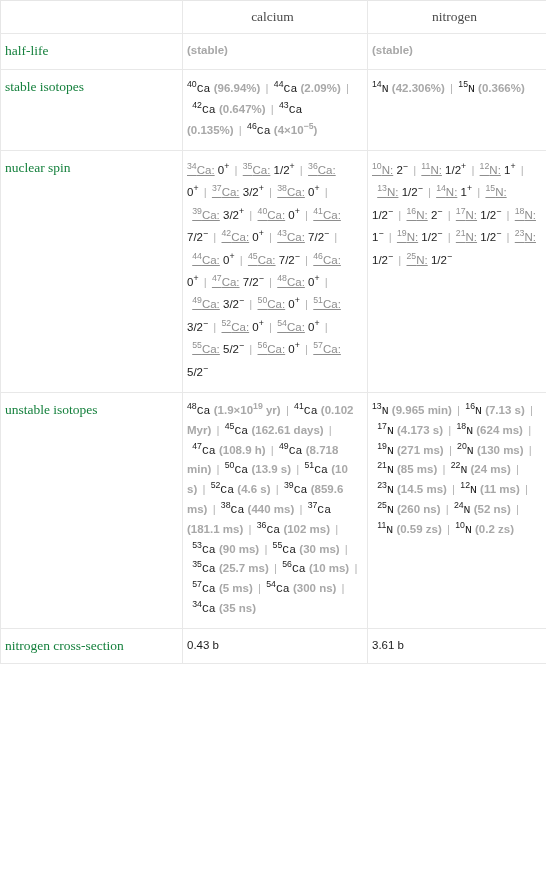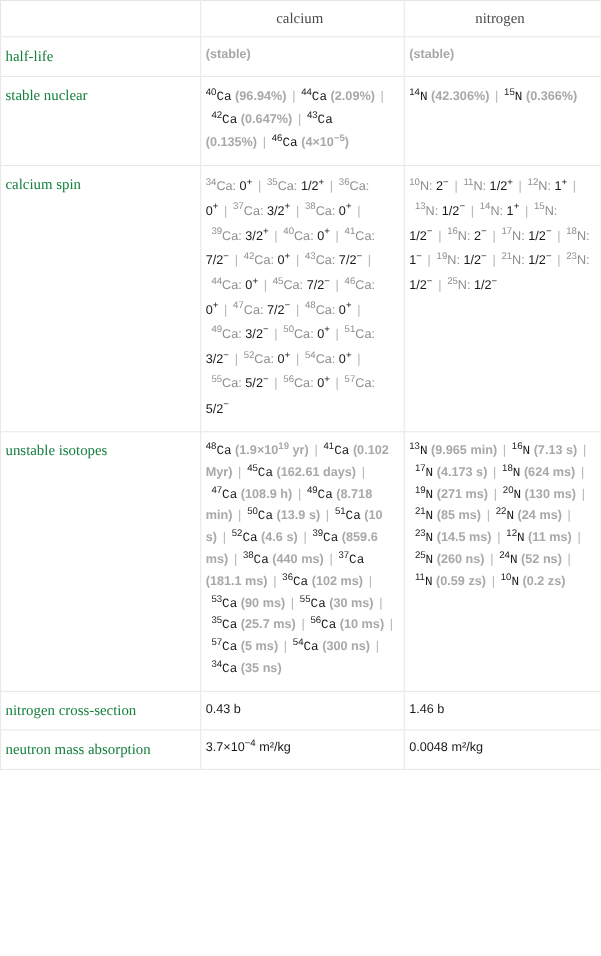--- a/index.html
+++ b/index.html
@@ -86,20 +86,21 @@
   .sym {
     font-family: Liberation Mono, monospace;
     color: #1a1a1a;
   }
   .spinval {
     color: #1a1a1a;
     font-weight: normal;
   }
   .nuc {
     color: #8e8e8e;
+    text-decoration: underline;
   }
 
   .nsp { white-space: nowrap; }
 
   td.stable-ca, td.stable-n { line-height: 1.75; }
   td.spin { line-height: 1.95; font-size: 11.5px; }
   td.unst { line-height: 1.72; }
 
   td.tight { line-height: 1.5; }
 </style>
@@ -120,43 +121,38 @@
       <th>nitrogen</th>
     </tr>
 
     <tr>
       <td class="rowlabel">half-life</td>
       <td class="val tight"><span class="muted">(stable)</span></td>
       <td class="val tight"><span class="muted">(stable)</span></td>
     </tr>
 
     <tr>
-      <td class="rowlabel">stable nuclear</td>
+      <td class="rowlabel">stable isotopes</td>
       <td class="val stable-ca"><span id="gen-stable-ca"><span class="nsp"><sup>40</sup><span class="sym">Ca</span></span> <span class="muted">(96.94%)</span><span class="sep">&nbsp;|&nbsp;</span><span class="nsp"><sup>44</sup><span class="sym">Ca</span></span> <span class="muted">(2.09%)</span><span class="sep">&nbsp;|&nbsp;</span><span class="nsp"><sup>42</sup><span class="sym">Ca</span></span> <span class="muted">(0.647%)</span><span class="sep">&nbsp;|&nbsp;</span><span class="nsp"><sup>43</sup><span class="sym">Ca</span></span> <span class="muted">(0.135%)</span><span class="sep">&nbsp;|&nbsp;</span><span class="nsp"><sup>46</sup><span class="sym">Ca</span></span> <span class="muted">(4×10<sup>−5</sup>)</span></span></td>
       <td class="val stable-n"><span id="gen-stable-n"><span class="nsp"><sup>14</sup><span class="sym">N</span></span> <span class="muted">(42.306%)</span><span class="sep">&nbsp;|&nbsp;</span><span class="nsp"><sup>15</sup><span class="sym">N</span></span> <span class="muted">(0.366%)</span></span></td>
     </tr>
 
     <tr>
-      <td class="rowlabel">calcium spin</td>
+      <td class="rowlabel">nuclear spin</td>
       <td class="val spin"><span id="gen-spin-ca"><span><span class="nuc"><sup>34</sup>Ca:</span> <span class="spinval">0<sup>+</sup></span></span><span class="sep">&nbsp;|&nbsp;</span><span><span class="nuc"><sup>35</sup>Ca:</span> <span class="spinval">1/2<sup>+</sup></span></span><span class="sep">&nbsp;|&nbsp;</span><span><span class="nuc"><sup>36</sup>Ca:</span> <span class="spinval">0<sup>+</sup></span></span><span class="sep">&nbsp;|&nbsp;</span><span><span class="nuc"><sup>37</sup>Ca:</span> <span class="spinval">3/2<sup>+</sup></span></span><span class="sep">&nbsp;|&nbsp;</span><span><span class="nuc"><sup>38</sup>Ca:</span> <span class="spinval">0<sup>+</sup></span></span><span class="sep">&nbsp;|&nbsp;</span><span><span class="nuc"><sup>39</sup>Ca:</span> <span class="spinval">3/2<sup>+</sup></span></span><span class="sep">&nbsp;|&nbsp;</span><span><span class="nuc"><sup>40</sup>Ca:</span> <span class="spinval">0<sup>+</sup></span></span><span class="sep">&nbsp;|&nbsp;</span><span><span class="nuc"><sup>41</sup>Ca:</span> <span class="spinval">7/2<sup>−</sup></span></span><span class="sep">&nbsp;|&nbsp;</span><span><span class="nuc"><sup>42</sup>Ca:</span> <span class="spinval">0<sup>+</sup></span></span><span class="sep">&nbsp;|&nbsp;</span><span><span class="nuc"><sup>43</sup>Ca:</span> <span class="spinval">7/2<sup>−</sup></span></span><span class="sep">&nbsp;|&nbsp;</span><span><span class="nuc"><sup>44</sup>Ca:</span> <span class="spinval">0<sup>+</sup></span></span><span class="sep">&nbsp;|&nbsp;</span><span><span class="nuc"><sup>45</sup>Ca:</span> <span class="spinval">7/2<sup>−</sup></span></span><span class="sep">&nbsp;|&nbsp;</span><span><span class="nuc"><sup>46</sup>Ca:</span> <span class="spinval">0<sup>+</sup></span></span><span class="sep">&nbsp;|&nbsp;</span><span><span class="nuc"><sup>47</sup>Ca:</span> <span class="spinval">7/2<sup>−</sup></span></span><span class="sep">&nbsp;|&nbsp;</span><span><span class="nuc"><sup>48</sup>Ca:</span> <span class="spinval">0<sup>+</sup></span></span><span class="sep">&nbsp;|&nbsp;</span><span><span class="nuc"><sup>49</sup>Ca:</span> <span class="spinval">3/2<sup>−</sup></span></span><span class="sep">&nbsp;|&nbsp;</span><span><span class="nuc"><sup>50</sup>Ca:</span> <span class="spinval">0<sup>+</sup></span></span><span class="sep">&nbsp;|&nbsp;</span><span><span class="nuc"><sup>51</sup>Ca:</span> <span class="spinval">3/2<sup>−</sup></span></span><span class="sep">&nbsp;|&nbsp;</span><span><span class="nuc"><sup>52</sup>Ca:</span> <span class="spinval">0<sup>+</sup></span></span><span class="sep">&nbsp;|&nbsp;</span><span><span class="nuc"><sup>54</sup>Ca:</span> <span class="spinval">0<sup>+</sup></span></span><span class="sep">&nbsp;|&nbsp;</span><span><span class="nuc"><sup>55</sup>Ca:</span> <span class="spinval">5/2<sup>−</sup></span></span><span class="sep">&nbsp;|&nbsp;</span><span><span class="nuc"><sup>56</sup>Ca:</span> <span class="spinval">0<sup>+</sup></span></span><span class="sep">&nbsp;|&nbsp;</span><span><span class="nuc"><sup>57</sup>Ca:</span> <span class="spinval">5/2<sup>−</sup></span></span></span></td>
       <td class="val spin"><span id="gen-spin-n"><span><span class="nuc"><sup>10</sup>N:</span> <span class="spinval">2<sup>−</sup></span></span><span class="sep">&nbsp;|&nbsp;</span><span><span class="nuc"><sup>11</sup>N:</span> <span class="spinval">1/2<sup>+</sup></span></span><span class="sep">&nbsp;|&nbsp;</span><span><span class="nuc"><sup>12</sup>N:</span> <span class="spinval">1<sup>+</sup></span></span><span class="sep">&nbsp;|&nbsp;</span><span><span class="nuc"><sup>13</sup>N:</span> <span class="spinval">1/2<sup>−</sup></span></span><span class="sep">&nbsp;|&nbsp;</span><span><span class="nuc"><sup>14</sup>N:</span> <span class="spinval">1<sup>+</sup></span></span><span class="sep">&nbsp;|&nbsp;</span><span><span class="nuc"><sup>15</sup>N:</span> <span class="spinval">1/2<sup>−</sup></span></span><span class="sep">&nbsp;|&nbsp;</span><span><span class="nuc"><sup>16</sup>N:</span> <span class="spinval">2<sup>−</sup></span></span><span class="sep">&nbsp;|&nbsp;</span><span><span class="nuc"><sup>17</sup>N:</span> <span class="spinval">1/2<sup>−</sup></span></span><span class="sep">&nbsp;|&nbsp;</span><span><span class="nuc"><sup>18</sup>N:</span> <span class="spinval">1<sup>−</sup></span></span><span class="sep">&nbsp;|&nbsp;</span><span><span class="nuc"><sup>19</sup>N:</span> <span class="spinval">1/2<sup>−</sup></span></span><span class="sep">&nbsp;|&nbsp;</span><span><span class="nuc"><sup>21</sup>N:</span> <span class="spinval">1/2<sup>−</sup></span></span><span class="sep">&nbsp;|&nbsp;</span><span><span class="nuc"><sup>23</sup>N:</span> <span class="spinval">1/2<sup>−</sup></span></span><span class="sep">&nbsp;|&nbsp;</span><span><span class="nuc"><sup>25</sup>N:</span> <span class="spinval">1/2<sup>−</sup></span></span></span></td>
     </tr>
 
     <tr>
       <td class="rowlabel">unstable isotopes</td>
       <td class="val unst"><span id="gen-unst-ca"><span class="nsp"><sup>48</sup><span class="sym">Ca</span></span> <span class="muted">(1.9×10<sup>19</sup> yr)</span><span class="sep">&nbsp;|&nbsp;</span><span class="nsp"><sup>41</sup><span class="sym">Ca</span></span> <span class="muted">(0.102 Myr)</span><span class="sep">&nbsp;|&nbsp;</span><span class="nsp"><sup>45</sup><span class="sym">Ca</span></span> <span class="muted">(162.61 days)</span><span class="sep">&nbsp;|&nbsp;</span><span class="nsp"><sup>47</sup><span class="sym">Ca</span></span> <span class="muted">(108.9 h)</span><span class="sep">&nbsp;|&nbsp;</span><span class="nsp"><sup>49</sup><span class="sym">Ca</span></span> <span class="muted">(8.718 min)</span><span class="sep">&nbsp;|&nbsp;</span><span class="nsp"><sup>50</sup><span class="sym">Ca</span></span> <span class="muted">(13.9 s)</span><span class="sep">&nbsp;|&nbsp;</span><span class="nsp"><sup>51</sup><span class="sym">Ca</span></span> <span class="muted">(10 s)</span><span class="sep">&nbsp;|&nbsp;</span><span class="nsp"><sup>52</sup><span class="sym">Ca</span></span> <span class="muted">(4.6 s)</span><span class="sep">&nbsp;|&nbsp;</span><span class="nsp"><sup>39</sup><span class="sym">Ca</span></span> <span class="muted">(859.6 ms)</span><span class="sep">&nbsp;|&nbsp;</span><span class="nsp"><sup>38</sup><span class="sym">Ca</span></span> <span class="muted">(440 ms)</span><span class="sep">&nbsp;|&nbsp;</span><span class="nsp"><sup>37</sup><span class="sym">Ca</span></span> <span class="muted">(181.1 ms)</span><span class="sep">&nbsp;|&nbsp;</span><span class="nsp"><sup>36</sup><span class="sym">Ca</span></span> <span class="muted">(102 ms)</span><span class="sep">&nbsp;|&nbsp;</span><span class="nsp"><sup>53</sup><span class="sym">Ca</span></span> <span class="muted">(90 ms)</span><span class="sep">&nbsp;|&nbsp;</span><span class="nsp"><sup>55</sup><span class="sym">Ca</span></span> <span class="muted">(30 ms)</span><span class="sep">&nbsp;|&nbsp;</span><span class="nsp"><sup>35</sup><span class="sym">Ca</span></span> <span class="muted">(25.7 ms)</span><span class="sep">&nbsp;|&nbsp;</span><span class="nsp"><sup>56</sup><span class="sym">Ca</span></span> <span class="muted">(10 ms)</span><span class="sep">&nbsp;|&nbsp;</span><span class="nsp"><sup>57</sup><span class="sym">Ca</span></span> <span class="muted">(5 ms)</span><span class="sep">&nbsp;|&nbsp;</span><span class="nsp"><sup>54</sup><span class="sym">Ca</span></span> <span class="muted">(300 ns)</span><span class="sep">&nbsp;|&nbsp;</span><span class="nsp"><sup>34</sup><span class="sym">Ca</span></span> <span class="muted">(35 ns)</span></span></td>
       <td class="val unst"><span id="gen-unst-n"><span class="nsp"><sup>13</sup><span class="sym">N</span></span> <span class="muted">(9.965 min)</span><span class="sep">&nbsp;|&nbsp;</span><span class="nsp"><sup>16</sup><span class="sym">N</span></span> <span class="muted">(7.13 s)</span><span class="sep">&nbsp;|&nbsp;</span><span class="nsp"><sup>17</sup><span class="sym">N</span></span> <span class="muted">(4.173 s)</span><span class="sep">&nbsp;|&nbsp;</span><span class="nsp"><sup>18</sup><span class="sym">N</span></span> <span class="muted">(624 ms)</span><span class="sep">&nbsp;|&nbsp;</span><span class="nsp"><sup>19</sup><span class="sym">N</span></span> <span class="muted">(271 ms)</span><span class="sep">&nbsp;|&nbsp;</span><span class="nsp"><sup>20</sup><span class="sym">N</span></span> <span class="muted">(130 ms)</span><span class="sep">&nbsp;|&nbsp;</span><span class="nsp"><sup>21</sup><span class="sym">N</span></span> <span class="muted">(85 ms)</span><span class="sep">&nbsp;|&nbsp;</span><span class="nsp"><sup>22</sup><span class="sym">N</span></span> <span class="muted">(24 ms)</span><span class="sep">&nbsp;|&nbsp;</span><span class="nsp"><sup>23</sup><span class="sym">N</span></span> <span class="muted">(14.5 ms)</span><span class="sep">&nbsp;|&nbsp;</span><span class="nsp"><sup>12</sup><span class="sym">N</span></span> <span class="muted">(11 ms)</span><span class="sep">&nbsp;|&nbsp;</span><span class="nsp"><sup>25</sup><span class="sym">N</span></span> <span class="muted">(260 ns)</span><span class="sep">&nbsp;|&nbsp;</span><span class="nsp"><sup>24</sup><span class="sym">N</span></span> <span class="muted">(52 ns)</span><span class="sep">&nbsp;|&nbsp;</span><span class="nsp"><sup>11</sup><span class="sym">N</span></span> <span class="muted">(0.59 zs)</span><span class="sep">&nbsp;|&nbsp;</span><span class="nsp"><sup>10</sup><span class="sym">N</span></span> <span class="muted">(0.2 zs)</span></span></td>
     </tr>
 
     <tr>
       <td class="rowlabel">nitrogen cross-section</td>
       <td class="val tight">0.43 b</td>
-      <td class="val tight">1.46 b</td>
+      <td class="val tight">3.61 b</td>
     </tr>
 
-    <tr>
-      <td class="rowlabel">neutron mass absorption</td>
-      <td class="val tight"><span id="gen-nma-ca">3.7×10<sup>−4</sup> m²/kg</span></td>
-      <td class="val tight"><span id="gen-nma-n">0.0048 m²/kg</span></td>
-    </tr>
 
   </tbody>
 </table>
 
 </body></html>

